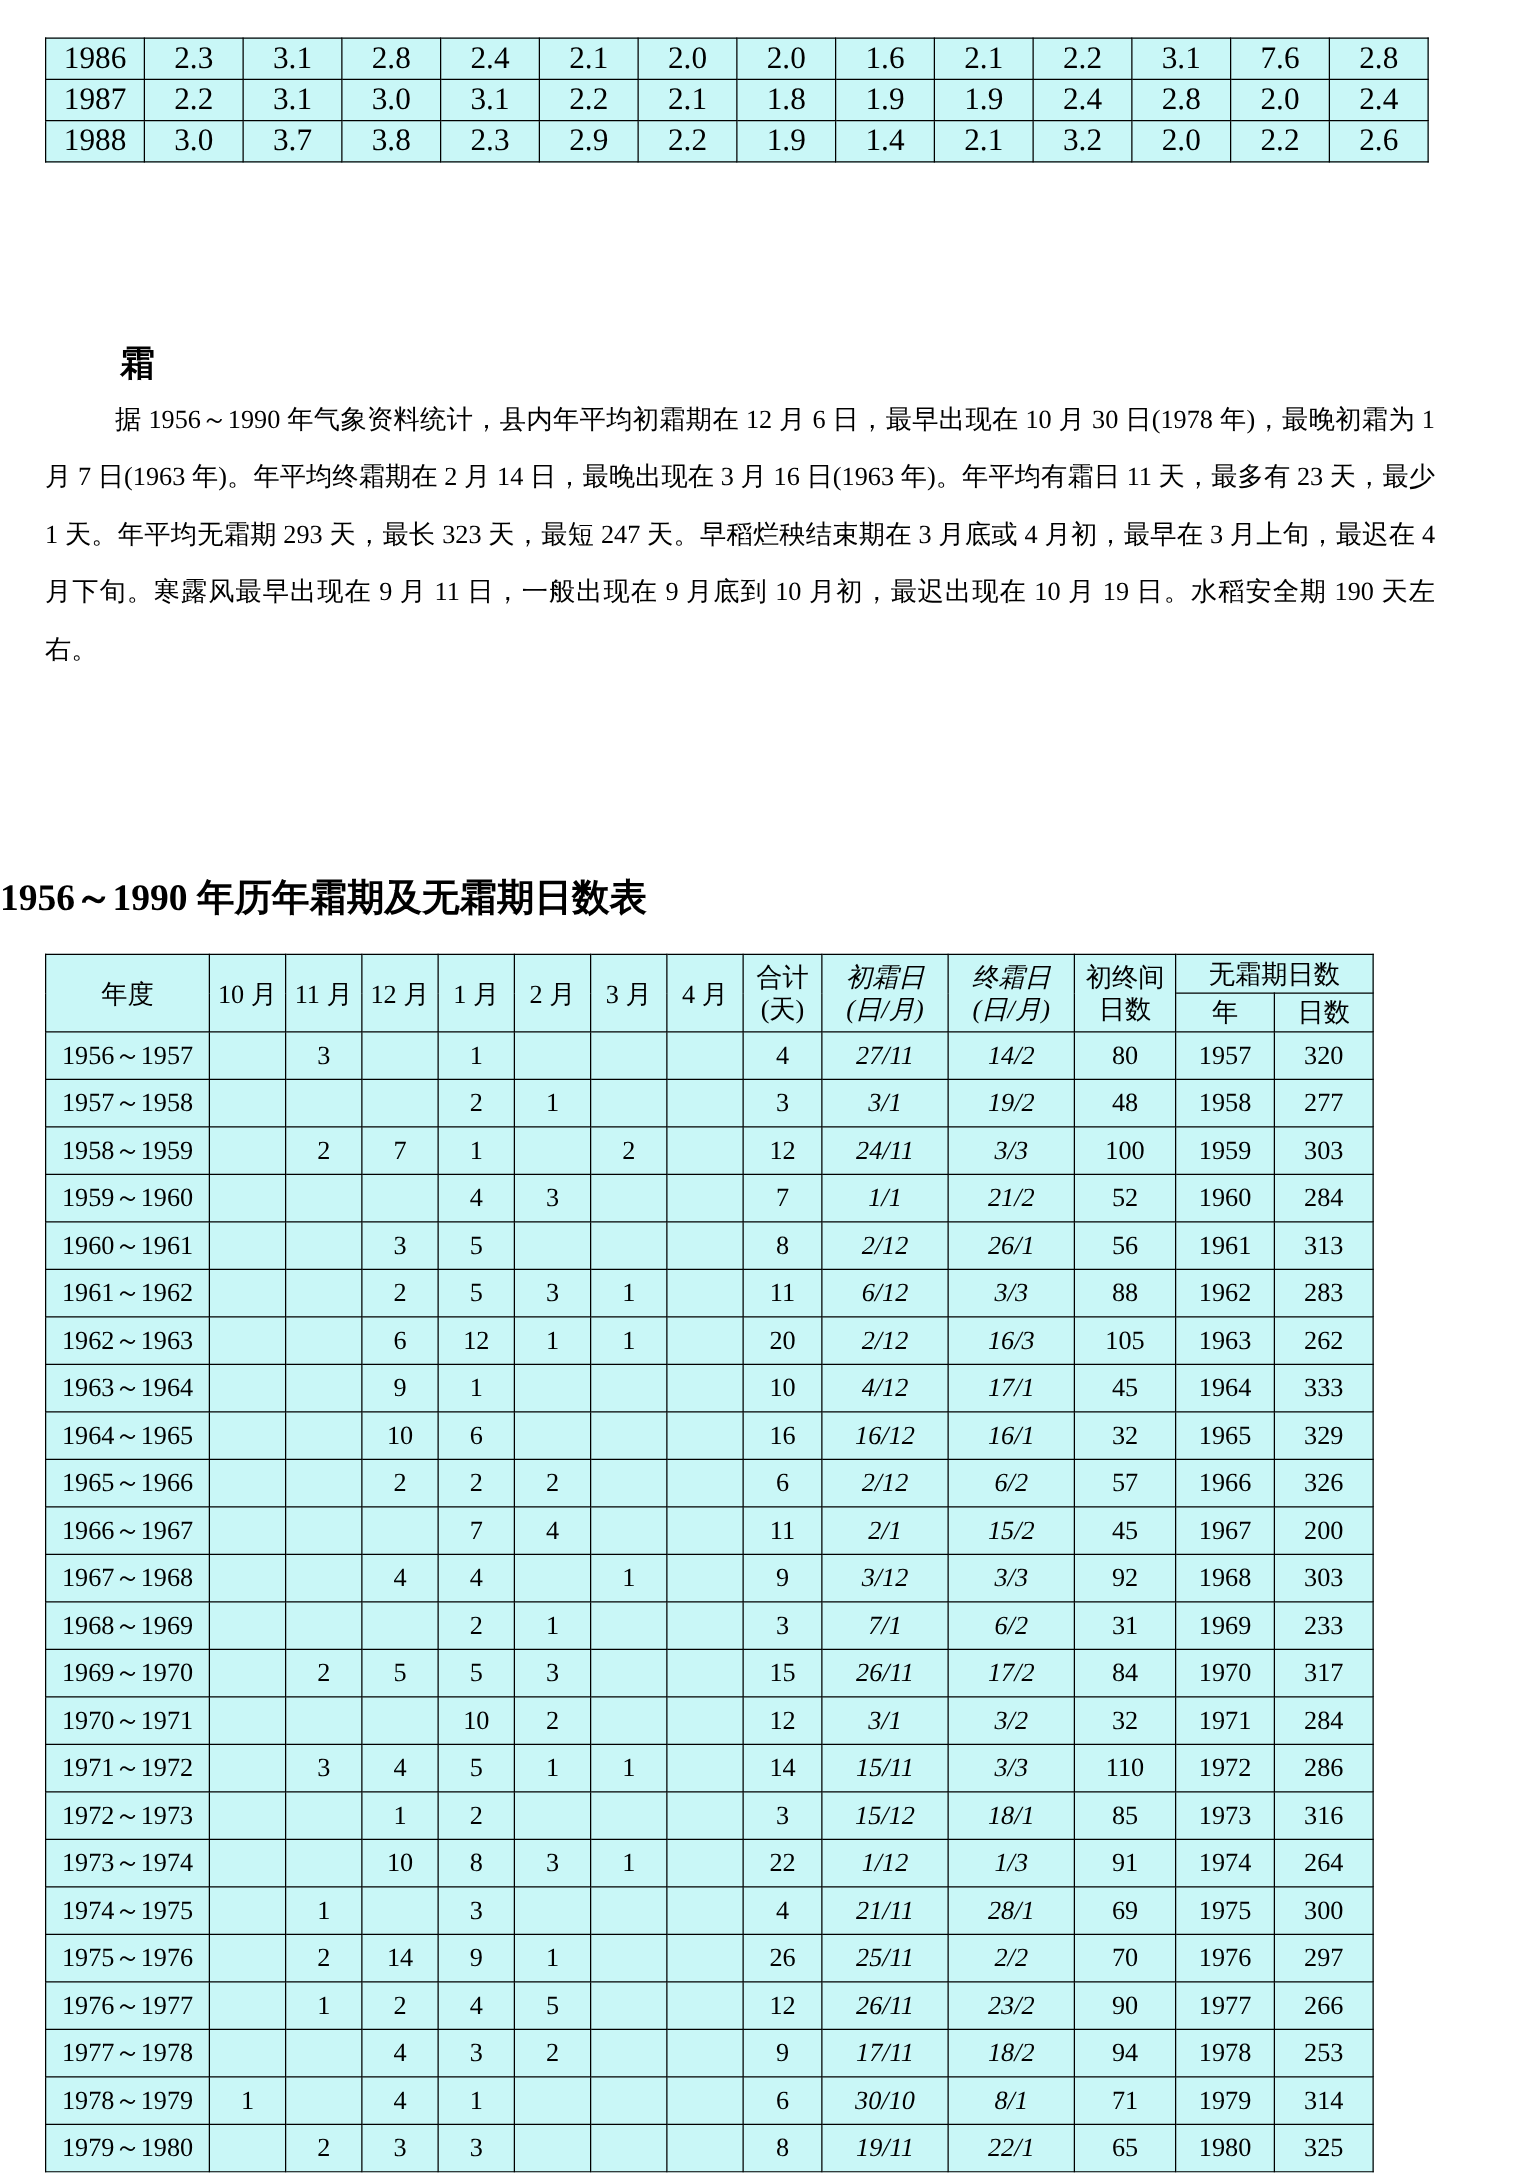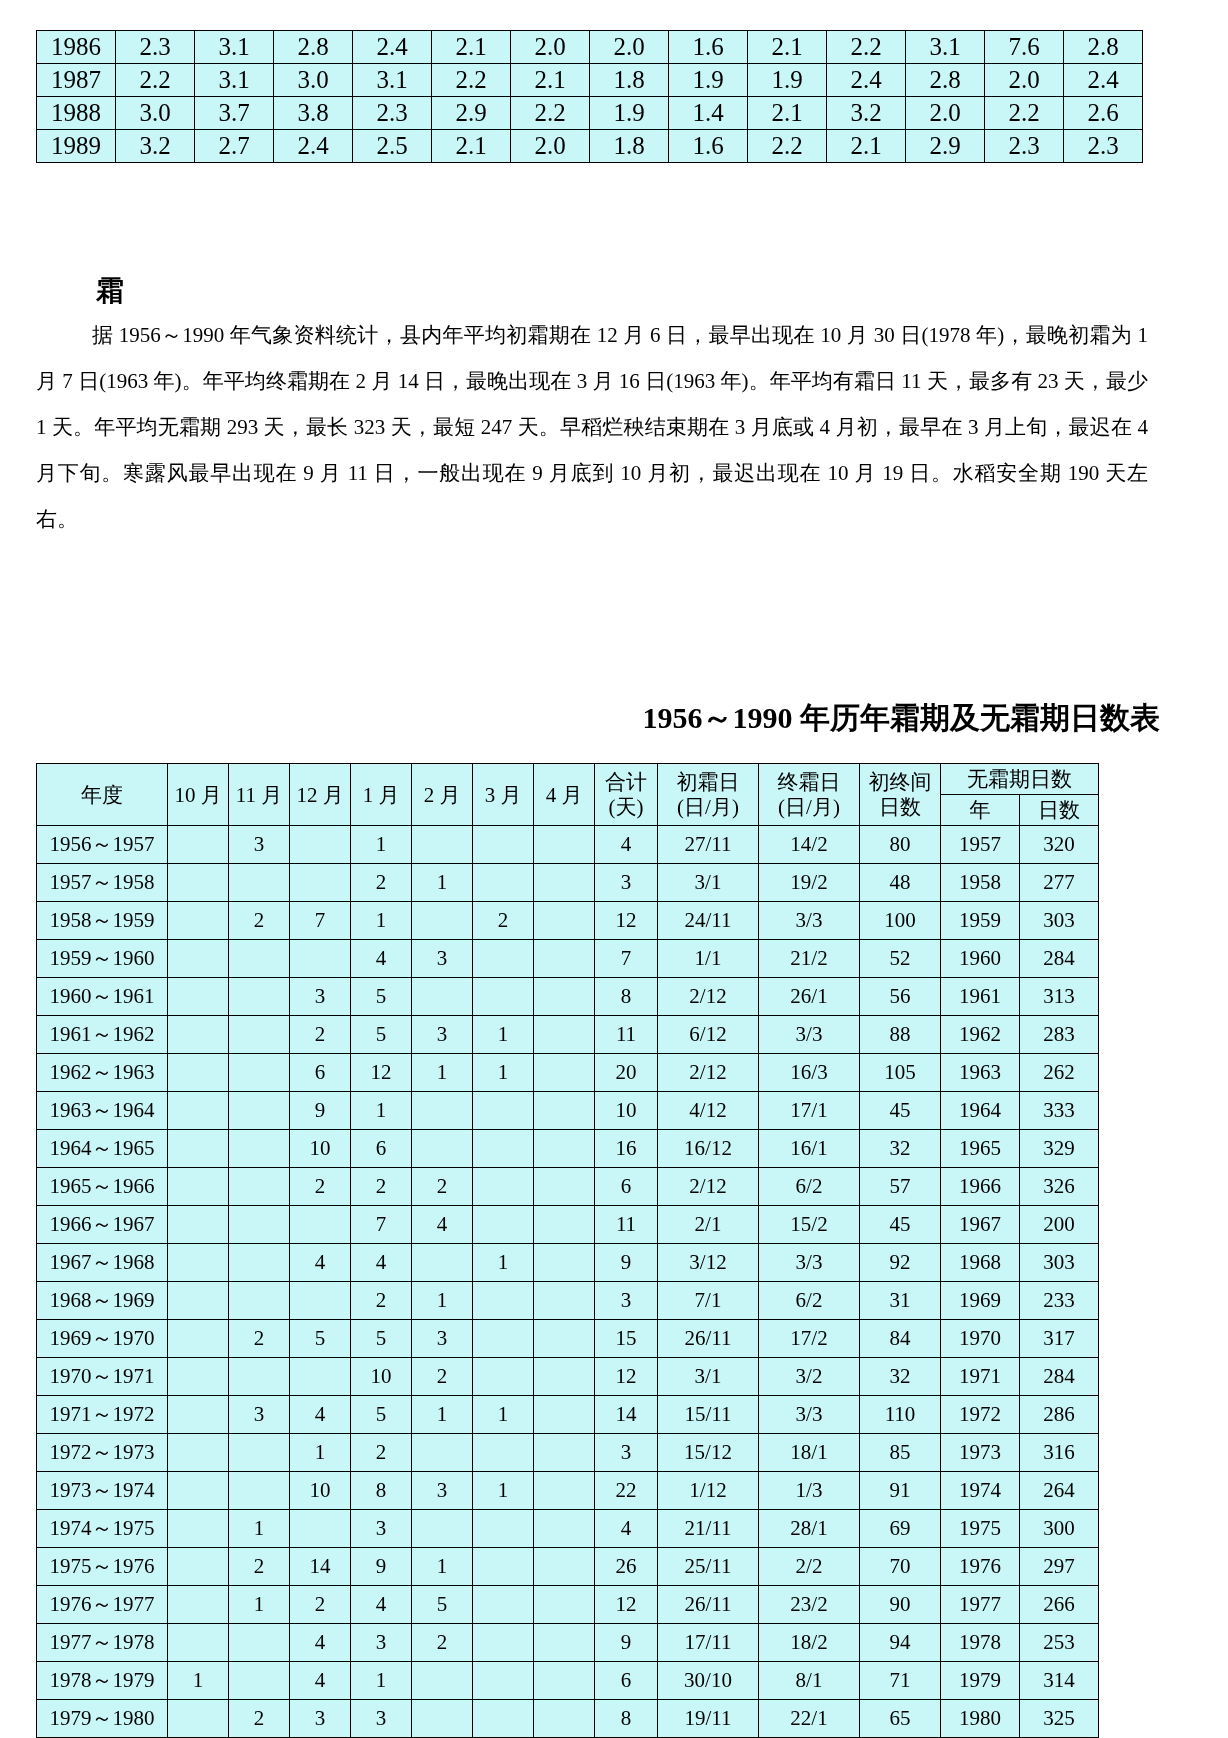--- a/index.html
+++ b/index.html
@@ -73,21 +73,21 @@
     text-indent: 56px;
     font-family: "Liberation Serif", "DejaVu Serif", serif;
   }
 
   
   .table-title {
     position: absolute;
     left: 0;
     top: 698px;
     width: 1160px;
-    text-align: right;
+    text-align: left;
     font-size: 30px;
     font-weight: bold;
     font-family: "Liberation Serif", "DejaVu Serif", serif;
   }
 
   
   .main-table-wrap {
     position: absolute;
     left: 36px;
     top: 763px;
@@ -101,21 +101,21 @@
   }
   table.main-table th.hdr2 {
     font-size: 21px;
     line-height: 26px;
     height: auto;
     padding: 2px 2px;
   }
   .w-year   { width: 126px; }
   .w-mon    { width: 56px;  }
   .w-total  { width: 58px;  }
-  .w-date   { width: 96px;  }
+  .w-date   { width: 96px; font-style: italic;  }
   .w-gap    { width: 76px;  }
   .w-fyear  { width: 74px;  }
   .w-fdays  { width: 74px;  }
 
   .two-line { display: block; line-height: 25px; }
 </style>
 </head>
 <body>
 
 <div class="page">
@@ -163,36 +163,20 @@
             <td class="v">2.3</td>
             <td class="v">2.9</td>
             <td class="v">2.2</td>
             <td class="v">1.9</td>
             <td class="v">1.4</td>
             <td class="v">2.1</td>
             <td class="v">3.2</td>
             <td class="v">2.0</td>
             <td class="v">2.2</td>
             <td class="v">2.6</td>
-          </tr>
-          <tr>
-            <td class="yr">1989</td>
-            <td class="v">3.2</td>
-            <td class="v">2.7</td>
-            <td class="v">2.4</td>
-            <td class="v">2.5</td>
-            <td class="v">2.1</td>
-            <td class="v">2.0</td>
-            <td class="v">1.8</td>
-            <td class="v">1.6</td>
-            <td class="v">2.2</td>
-            <td class="v">2.1</td>
-            <td class="v">2.9</td>
-            <td class="v">2.3</td>
-            <td class="v">2.3</td>
           </tr>
         </tbody>
     </table>
   </div>
 
   <div class="section-head">霜</div>
 
   <div class="para">据 1956～1990 年气象资料统计，县内年平均初霜期在 12 月 6 日，最早出现在 10 月 30 日(1978 年)，最晚初霜为 1 月 7 日(1963 年)。年平均终霜期在 2 月 14 日，最晚出现在 3 月 16 日(1963 年)。年平均有霜日 11 天，最多有 23 天，最少 1 天。年平均无霜期 293 天，最长 323 天，最短 247 天。早稻烂秧结束期在 3 月底或 4 月初，最早在 3 月上旬，最迟在 4 月下旬。寒露风最早出现在 9 月 11 日，一般出现在 9 月底到 10 月初，最迟出现在 10 月 19 日。水稻安全期 190 天左右。</div>
 
   <div class="table-title">1956～1990 年历年霜期及无霜期日数表</div>

